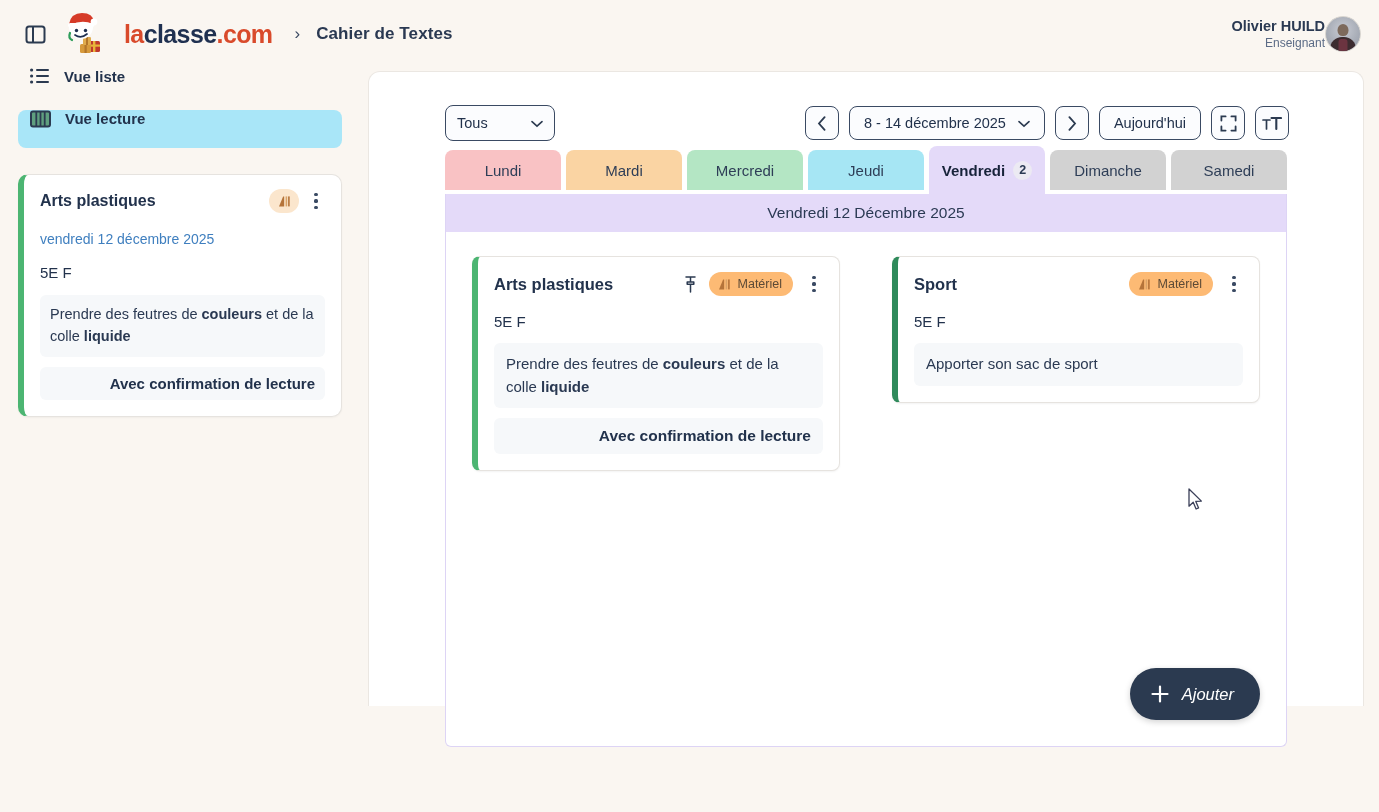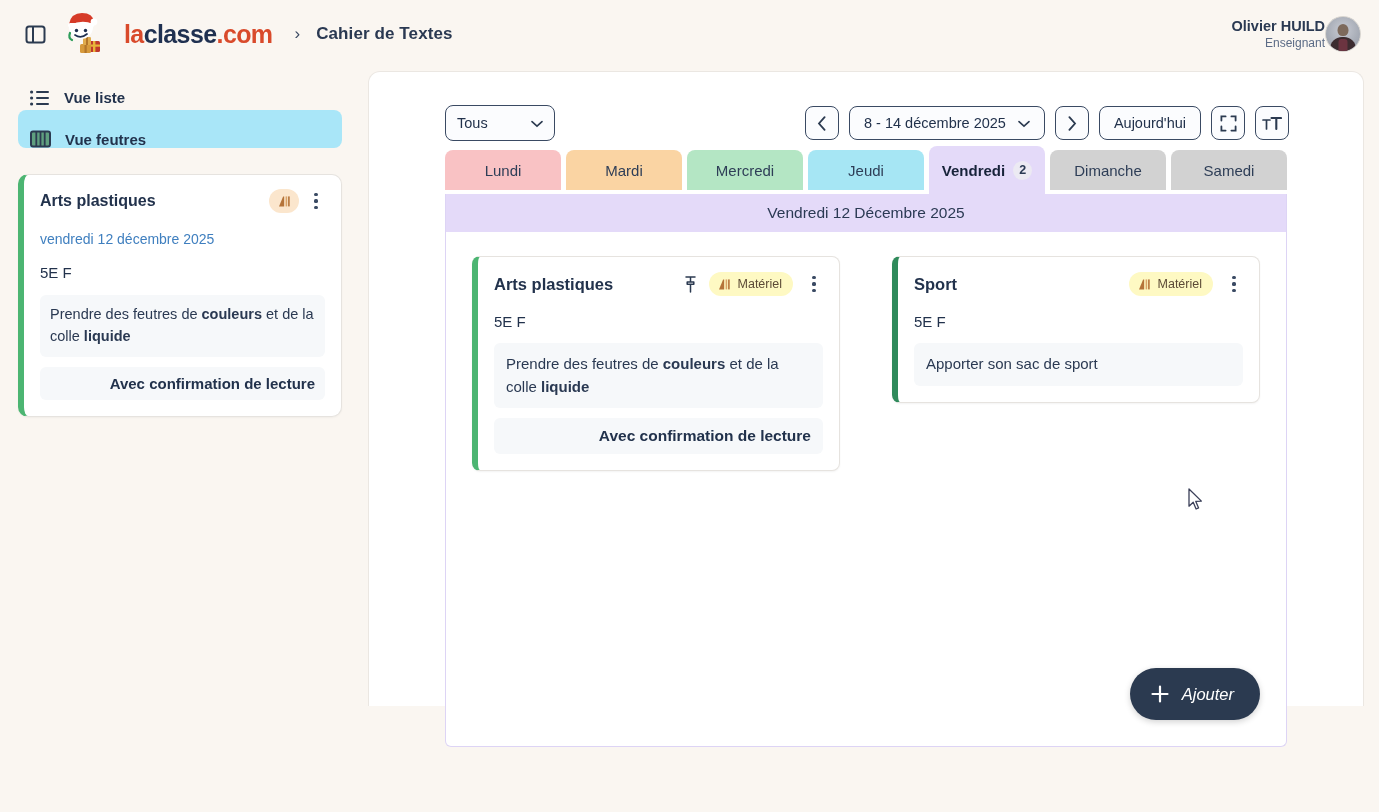--- a/index.html
+++ b/index.html
@@ -51,21 +51,21 @@
     width: 26px; height: 17px; border-radius: 12px 12px 0 0; background: #3c2c30;
   }
   .avatar .shirt {
     position: absolute; left: 50%; bottom: 0px; transform: translateX(-50%);
     width: 9px; height: 12px; background: #6b3440; border-radius: 3px 3px 0 0;
   }
 
   
   .sidebar { position: absolute; left: 0; top: 68px; width: 360px; height: 744px; }
   .nav-item {
-    display: flex; align-items: flex-end; gap: 14px;
+    display: flex; align-items: flex-start; gap: 14px;
     height: 38px; margin: 0 18px; padding: 0 12px; border-radius: 8px;
     cursor: pointer;
   }
   .nav-item.active { background: #a9e6f8; }
   .nav-label { font-size: 15px; font-weight: 700; color: #22324c; }
   .nav-label.inactive { font-weight: 700; color: #22324c; }
   .nav-spacer { height: 4px; }
 
   .side-card {
     margin: 26px 18px 0 18px; background: #ffffff;
@@ -150,21 +150,21 @@
     flex: 1; background: #fff; border: 1px solid #e6e3df; border-radius: 8px;
     border-left: 6px solid #4cb572; padding: 15px 16px 16px 16px;
     box-shadow: 0 1px 2px rgba(0,0,0,.05); align-self: flex-start;
   }
   .ev-card.dark-bar { border-left-color: #2f8a5b; }
   .ev-head { display: flex; align-items: center; }
   .ev-title { font-size: 16.5px; font-weight: 700; color: #22324c; }
   .ev-head .spacer { flex: 1; }
   .pin { margin-right: 12px; display: flex; align-items: center; cursor: pointer; }
   .chip {
-    height: 24px; border-radius: 12px; background: #fef9c3;
+    height: 24px; border-radius: 12px; background: #fdba74;
     display: flex; align-items: center; gap: 7px; padding: 0 11px 0 9px;
     font-size: 12.5px; color: #5c4a36; margin-right: 12px; cursor: pointer;
   }
   .ev-class { font-size: 15px; color: #22324c; margin-top: 17px; }
   .ev-note {
     margin-top: 13px; background: #f6f8fa; border-radius: 6px;
     padding: 10px 12px; font-size: 15px; color: #2a3952; line-height: 1.5;
   }
   .ev-confirm {
     margin-top: 10px; background: #f6f8fa; border-radius: 6px;
@@ -253,21 +253,21 @@
 
   <div class="nav-spacer"></div>
 
   <div class="nav-item active">
     <svg width="21" height="18" viewBox="0 0 21 18">
       <rect x="1" y="1.5" width="19" height="15" rx="2" fill="#5f9f7f" stroke="#2b3a50" stroke-width="2"></rect>
       <line x1="6.3" y1="1.5" x2="6.3" y2="16.5" stroke="#2b3a50" stroke-width="1.8"></line>
       <line x1="10.5" y1="1.5" x2="10.5" y2="16.5" stroke="#2b3a50" stroke-width="1.8"></line>
       <line x1="14.7" y1="1.5" x2="14.7" y2="16.5" stroke="#2b3a50" stroke-width="1.8"></line>
     </svg>
-    <span class="nav-label">Vue feutres</span>
+    <span class="nav-label">Vue lecture</span>
   </div>
 
   <div class="side-card">
     <div class="side-card-head">
       <span class="side-card-title">Arts plastiques</span>
       <span class="spacer"></span>
       <span class="chip-icon-only">
         <svg width="13" height="13" viewBox="0 0 13 13">
           <path d="M1 11.4 L5.1 1.4 L6.2 1.4 L6.2 11.4 Z" fill="#b5743a"></path>
           <rect x="7.6" y="1.4" width="1.6" height="10" fill="#d9a368"></rect>

